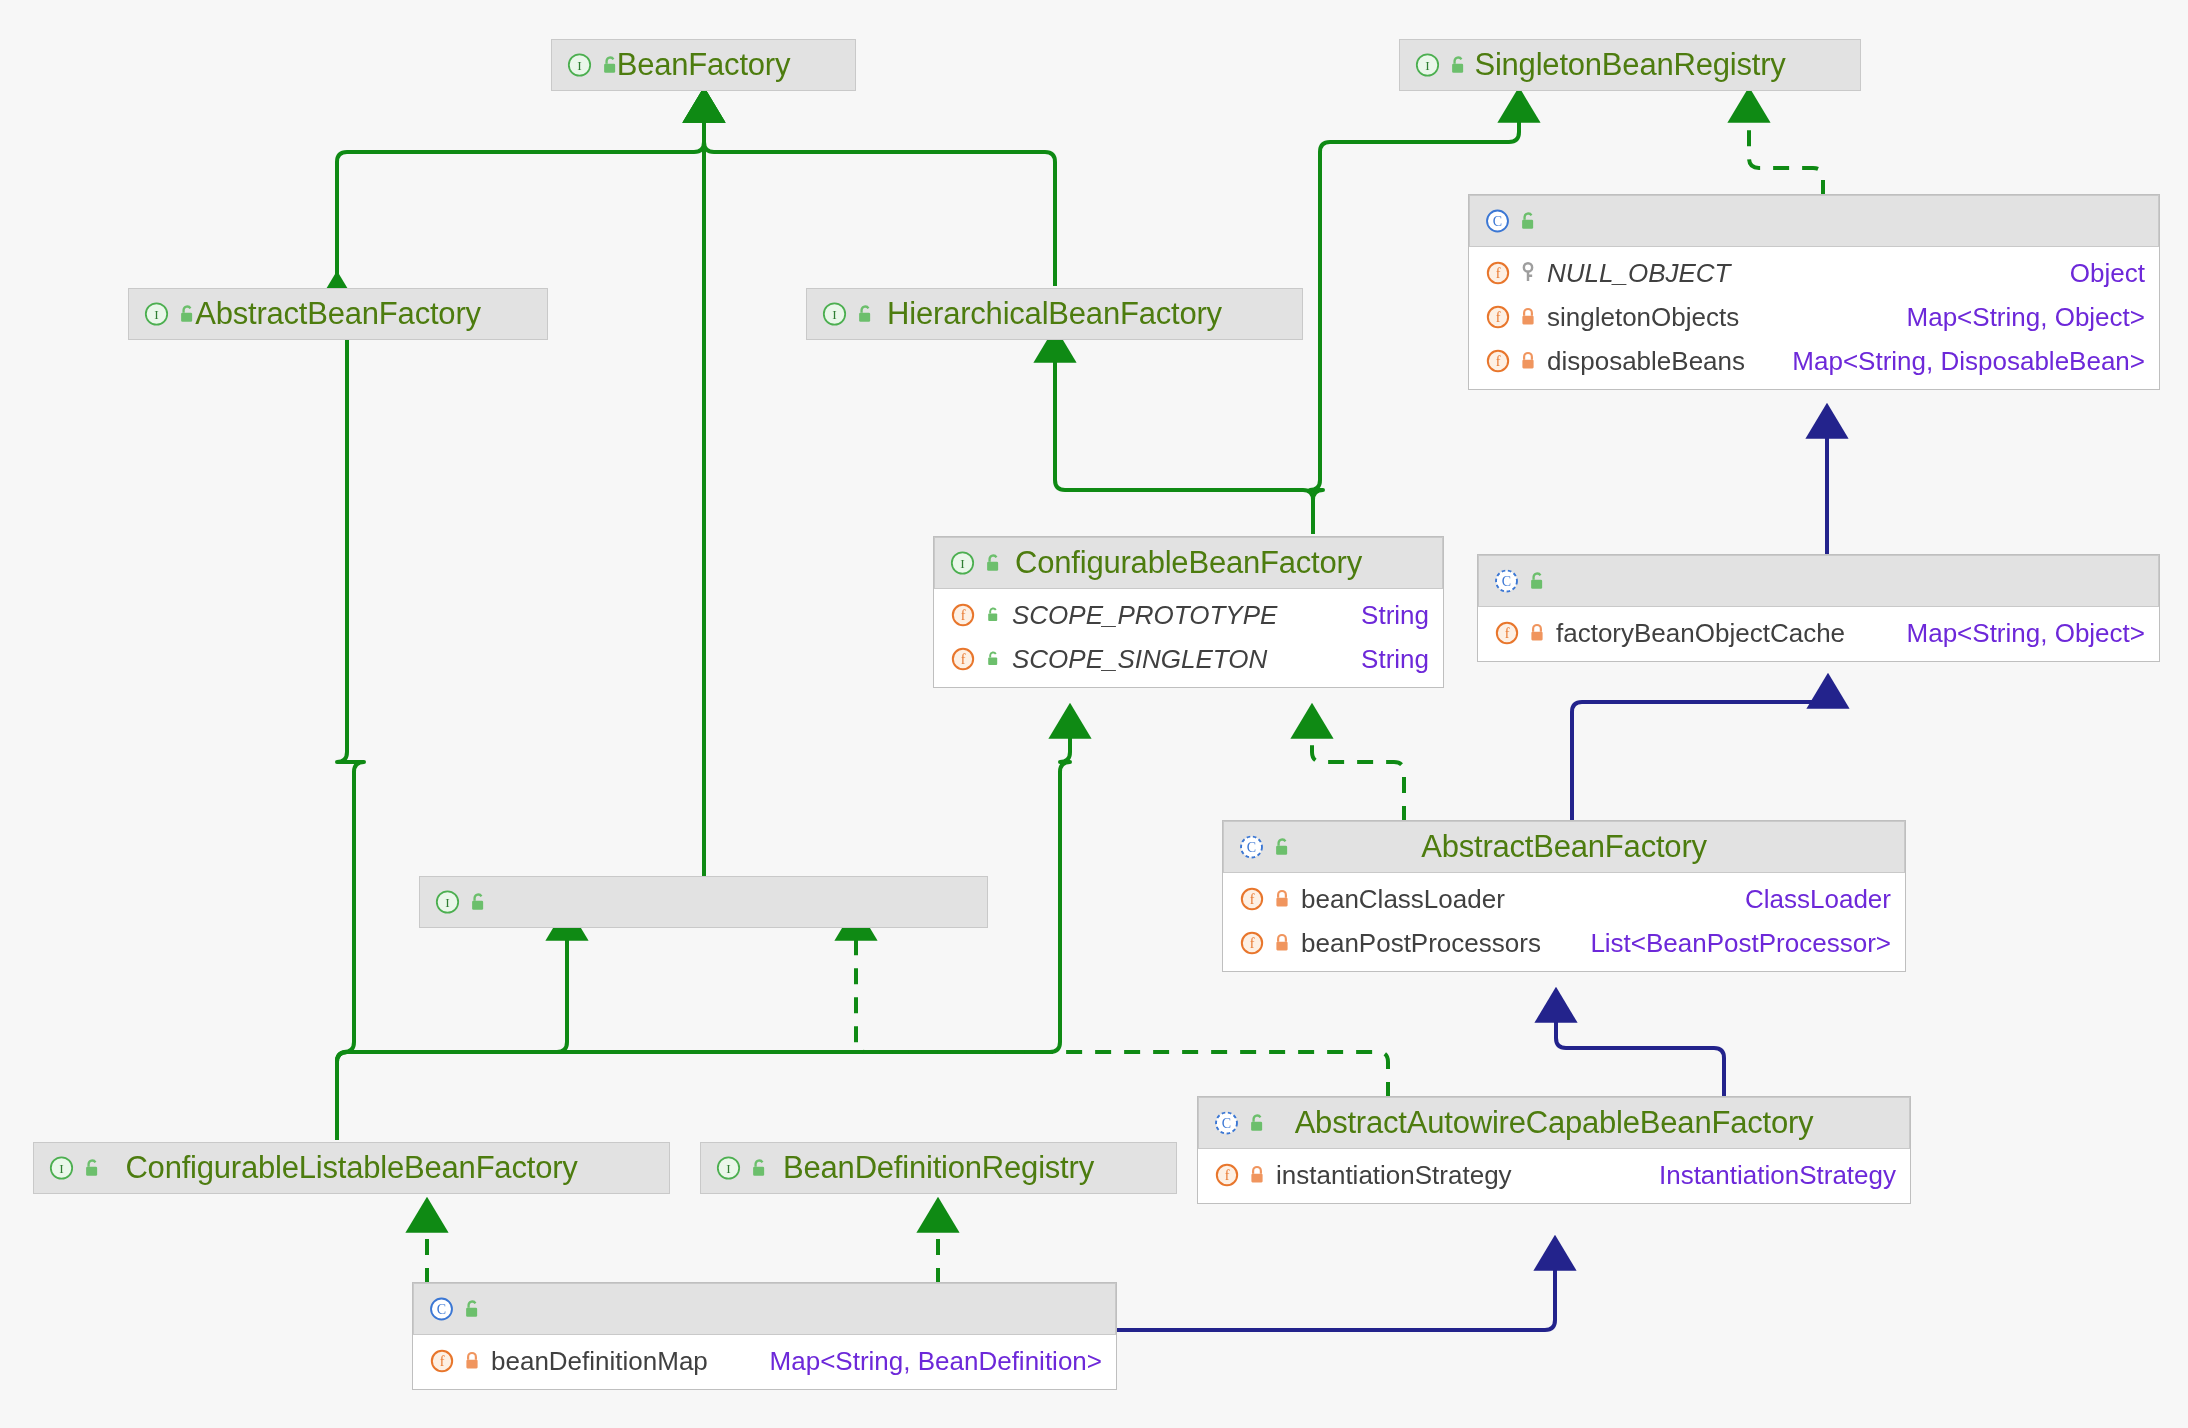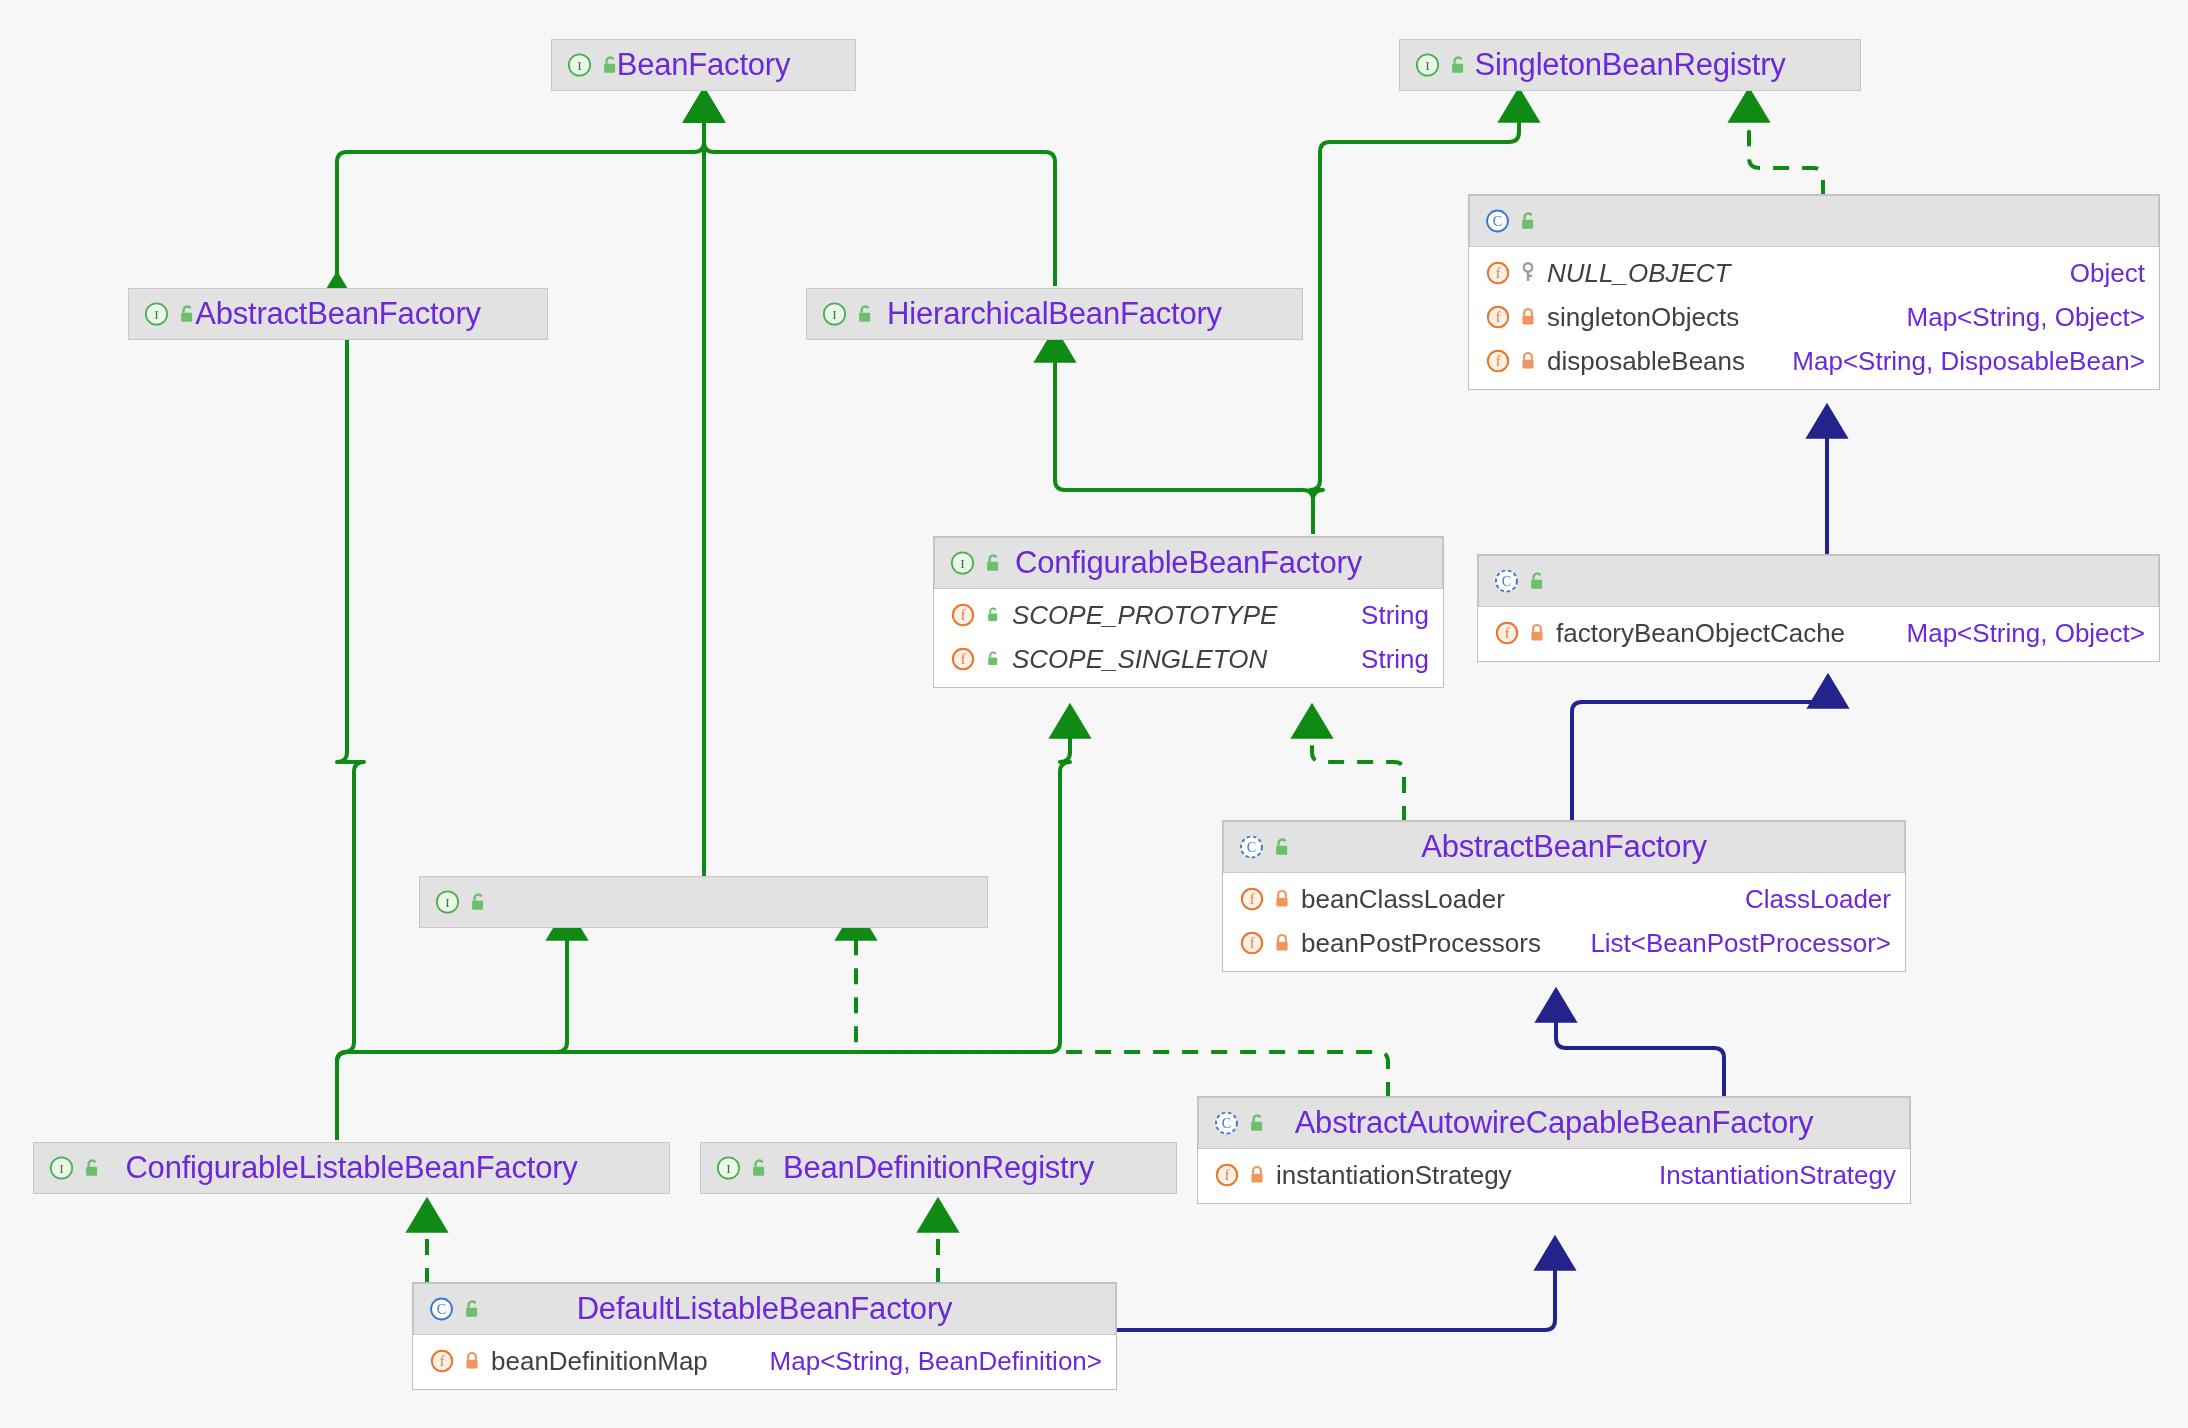--- a/index.html
+++ b/index.html
@@ -46,21 +46,21 @@
     position: absolute;
     left: 14px;
     top: 50%;
     transform: translateY(-50%);
     display: flex;
     align-items: center;
     gap: 7px;
   }
   .node-title {
     font-size: 31px;
-    color: #6d28d9;
+    color: #4d7c0f;
     letter-spacing: -0.2px;
     white-space: nowrap;
   }
   .members {
     background: #ffffff;
     padding: 4px 0 6px 0;
   }
   .member {
     display: flex;
     align-items: center;
@@ -565,21 +565,20 @@
               <text x="12" y="16.5" font-family="Liberation Serif, serif" font-size="12.5" text-anchor="middle" fill="#3b77d4">C</text>
             </svg>
         </span>
         <span class="ico">
           <svg width="20" height="22" viewBox="0 0 16 18">
               <path d="M5.2 7.6 V5.2 a3 3 0 0 1 5.6 -1.2" fill="none" stroke="#6cbf6c" stroke-width="1.9"></path>
               <rect x="3.2" y="7.6" width="9" height="7.4" rx="1" fill="#6cbf6c"></rect>
             </svg>
         </span>
       </span>
-      <span class="node-title">DefaultListableBeanFactory</span>
     </div>
     <div class="members">
       <div class="member">
         <span class="m-icons">
           <span class="ico">
             <svg width="26" height="26" viewBox="0 0 22 22">
                 <circle cx="11" cy="11" r="8.6" fill="#fdf0e4" stroke="#e8762c" stroke-width="1.7"></circle>
                 <text x="11" y="15.4" font-family="Liberation Serif, serif" font-size="12" text-anchor="middle" fill="#e8762c">f</text>
               </svg>
           </span>

